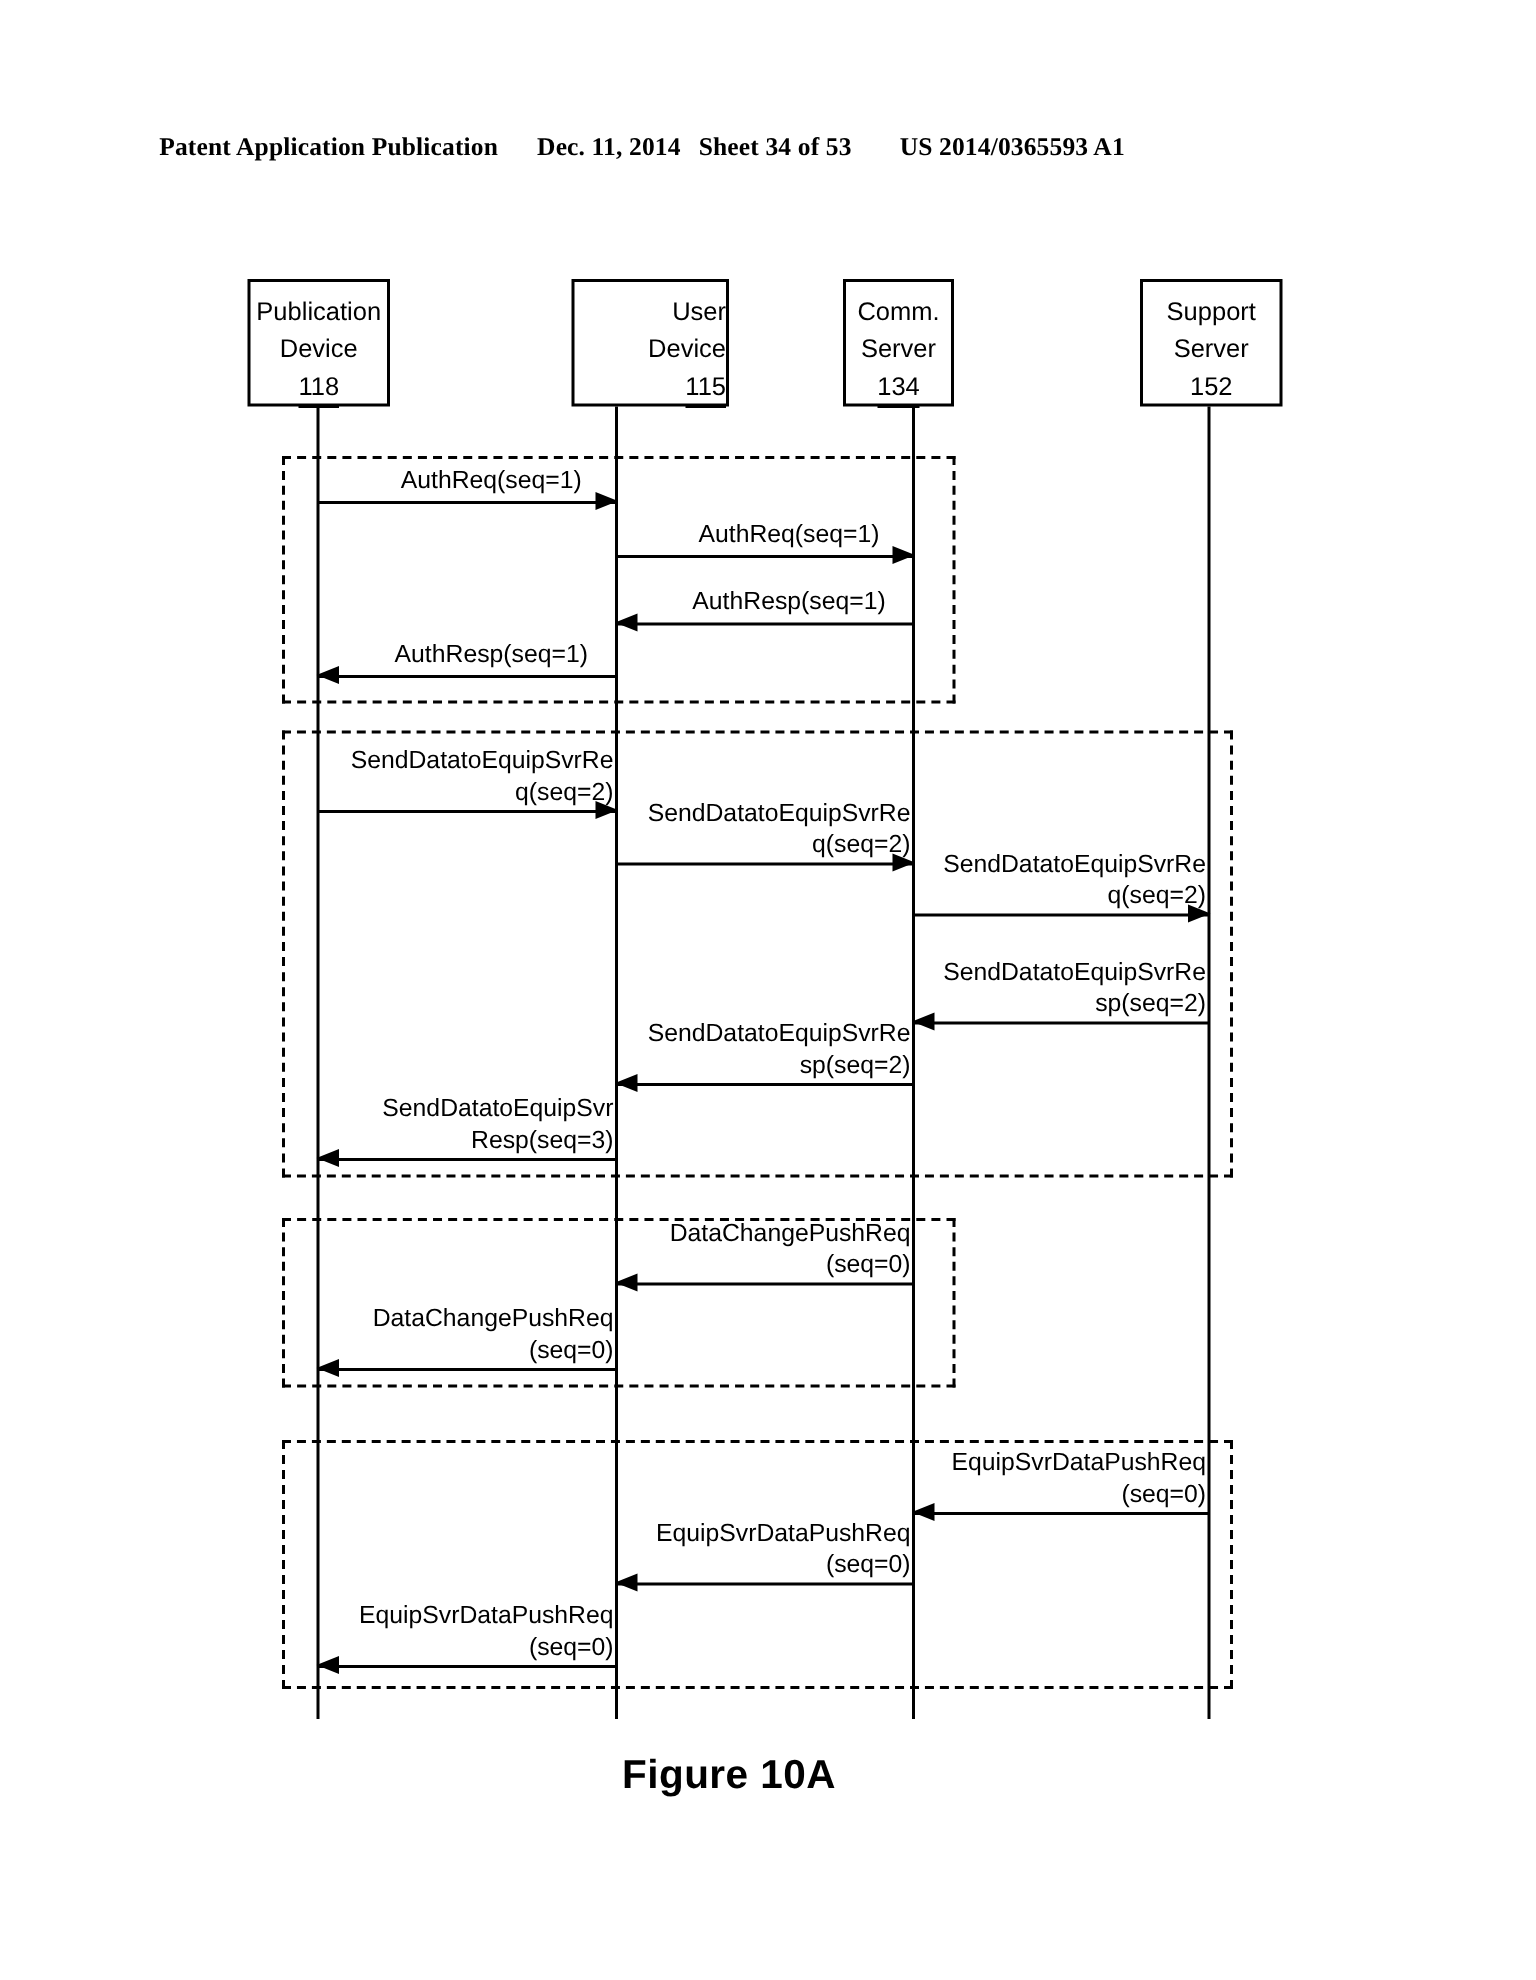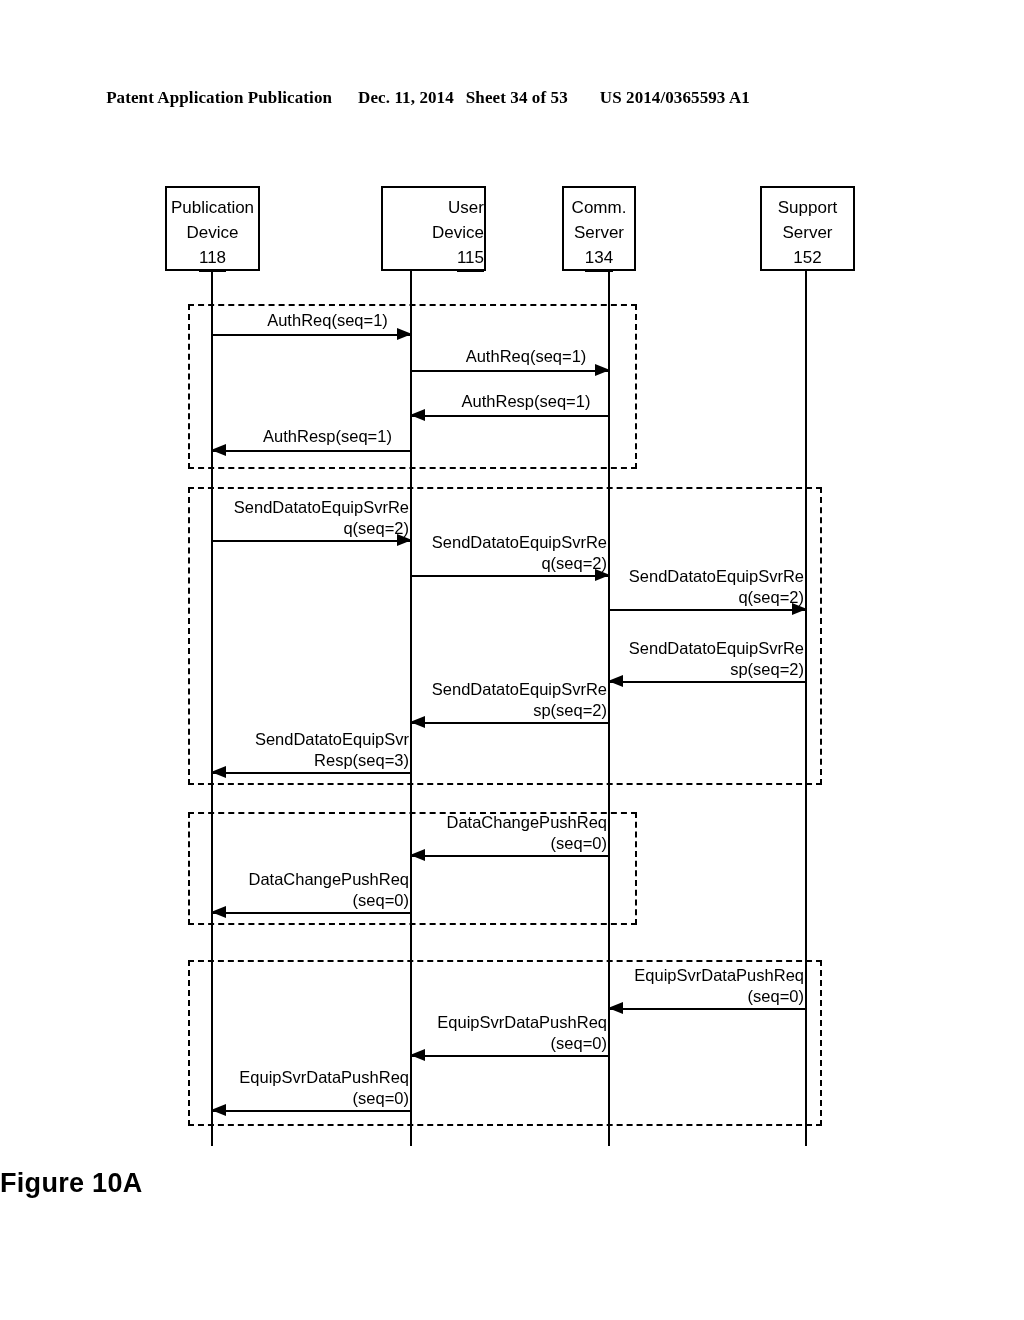--- a/index.html
+++ b/index.html
@@ -119,21 +119,21 @@
   .msg .label.align-center { left: 0; width: 100%; text-align: center; }
   .msg .label.align-right  { right: 2px; text-align: right; }
   .msg .label.two-line { bottom: 1px; }
 
   
   #figure-caption {
     position: absolute;
     left: 0;
     top: 1168px;
     width: 972px;
-    text-align: left;
+    text-align: center;
     font-size: 27px;
     font-weight: bold;
     letter-spacing: 0.3px;
   }
 </style>
 </head>
 <body>
 
 <div id="page-header">
   <span class="hdr-seg">Patent Application Publication</span><span class="gap-wide"></span><span class="hdr-seg">Dec. 11, 2014</span><span class="gap-mid"></span><span class="hdr-seg">Sheet 34 of 53</span><span class="gap-big"></span><span class="hdr-seg">US 2014/0365593 A1</span>

